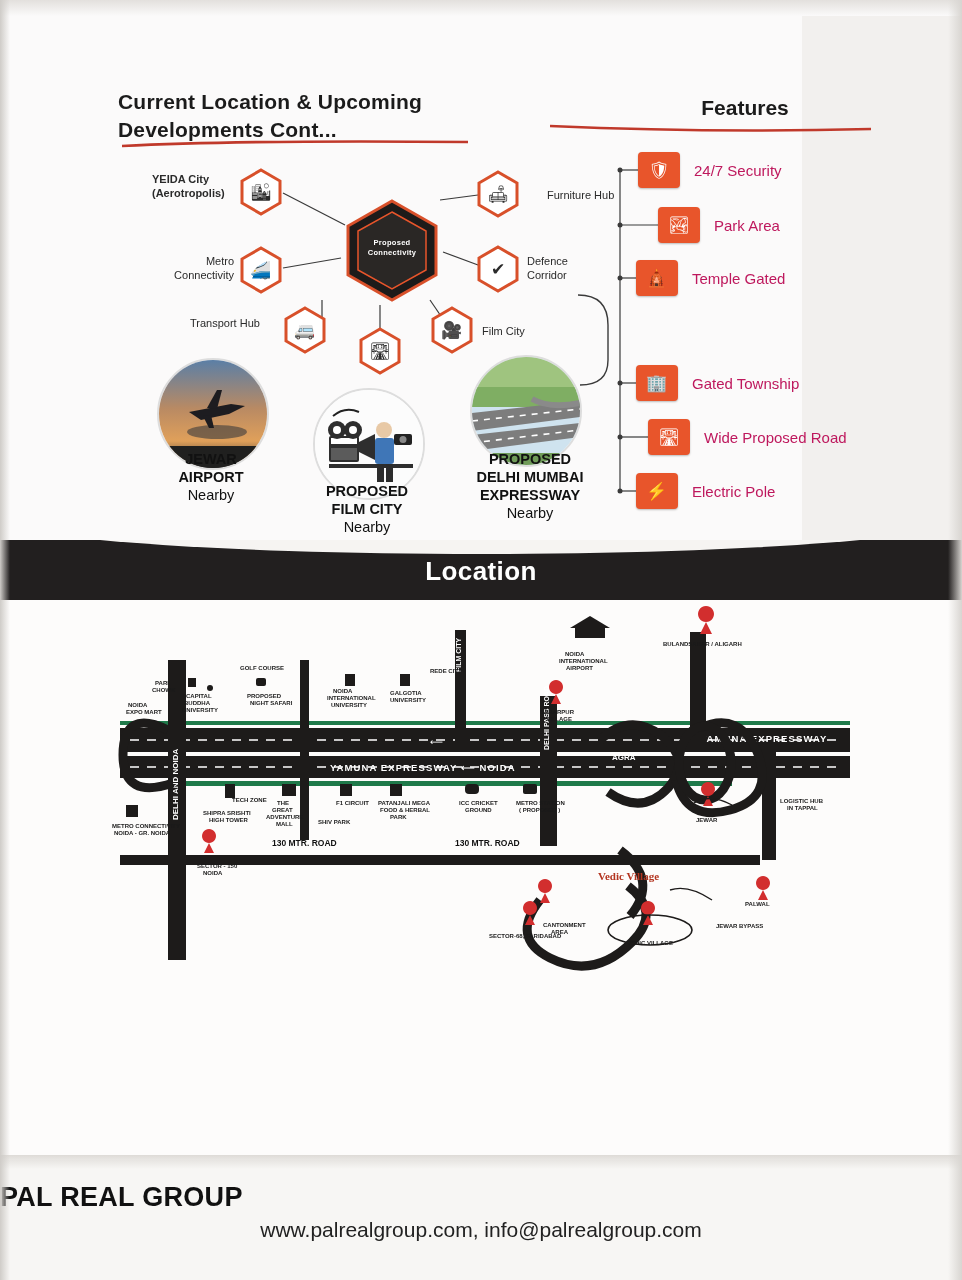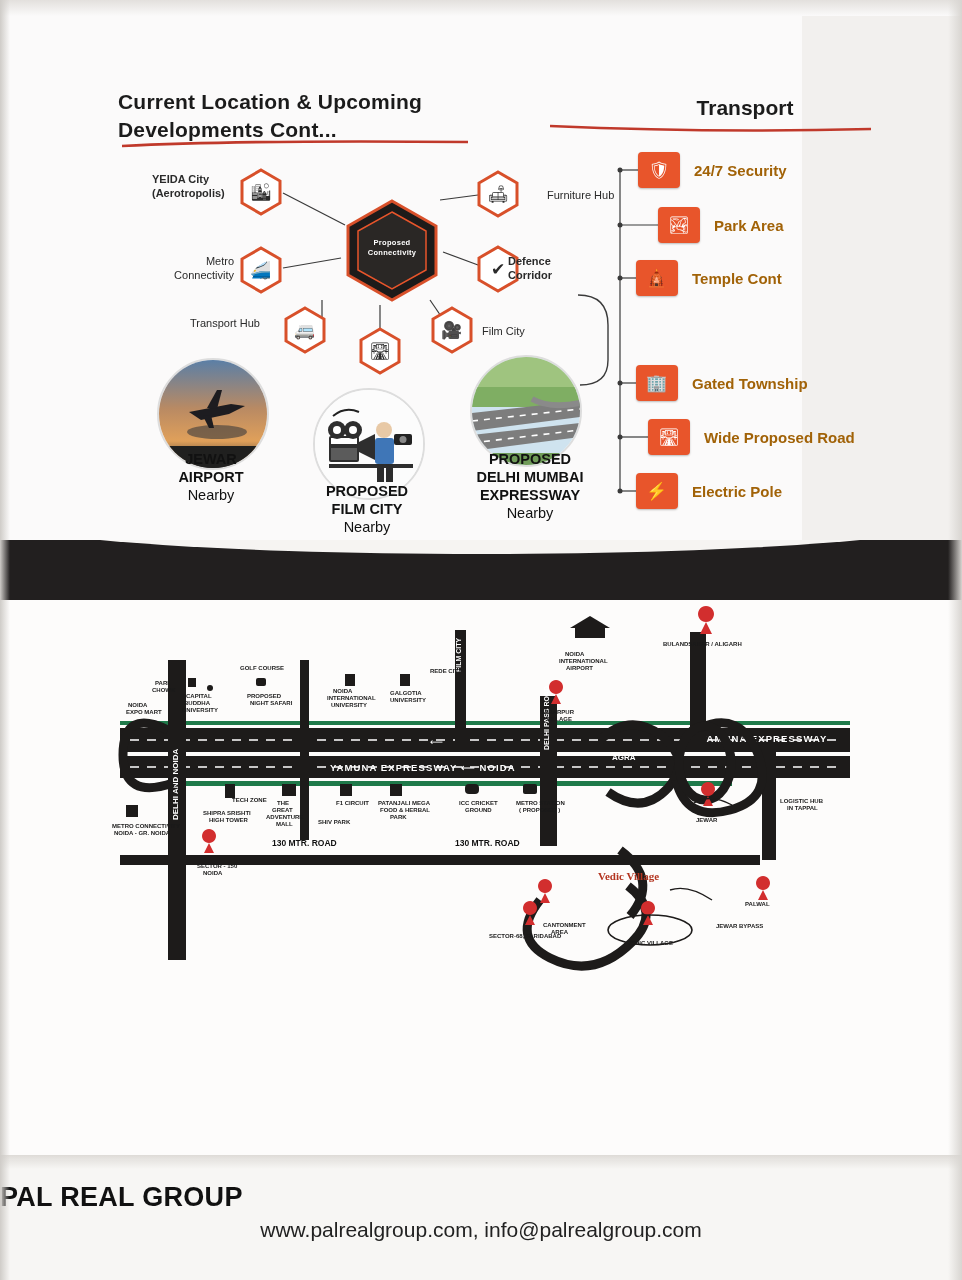--- a/index.html
+++ b/index.html
@@ -134,22 +134,22 @@
     background: #e8552b;
     border-radius: 4px;
     display: flex; align-items: center; justify-content: center;
     color: #fff;
     font-size: 17px;
     box-shadow: 0 1px 2px rgba(0,0,0,.25);
   }
   .feat .flabel {
     margin-left: 14px;
     font-size: 15px;
-    font-weight: bold;
-    color: #a16207;
+    font-weight: normal;
+    color: #be185d;
     white-space: nowrap;
   }
 
   
   .band {
     position: absolute;
     left: 0; top: 540px;
     width: 962px; height: 62px;
     background: #221f1f;
     overflow: hidden;
@@ -221,21 +221,21 @@
   <div class="panel-top">
     <div class="shadow-strip-top"></div>
 
     <div class="h-current">Current Location &amp; Upcoming Developments Cont...</div>
     <div class="rule rule-current">
       <svg width="350" height="8" viewBox="0 0 350 8">
         <path d="M2 6 Q 120 0 348 2" stroke="#c0392b" stroke-width="2.6" fill="none"></path>
       </svg>
     </div>
 
-    <div class="h-features">Transport</div>
+    <div class="h-features">Features</div>
     <div class="rule rule-features">
       <svg width="325" height="9" viewBox="0 0 325 9">
         <path d="M2 2 Q 160 9 323 5" stroke="#c0392b" stroke-width="2.6" fill="none"></path>
       </svg>
     </div>
 
     <svg class="connectors">
       <g stroke="#3a3a3a" stroke-width="1.2" fill="none">
         <path d="M283 193 L 345 225"></path>
         <path d="M283 268 L 341 258"></path>
@@ -322,21 +322,21 @@
       <span class="glyph">🛋</span>
     </div>
     <div class="node-label" style="left:527px; top:188px;margin-left:20px;">Furniture Hub</div>
 
     <div class="hex" style="left:476px; top:245px;">
       <svg class="hexbg" viewBox="0 0 44 48">
         <polygon points="22,2 41,13 41,35 22,46 3,35 3,13" fill="#fff" stroke="#d8502a" stroke-width="3"></polygon>
       </svg>
       <span class="glyph">✔</span>
     </div>
-    <div class="node-label" style="left:508px; top:254px;font-weight:bold;">Defence<br>Corridor</div>
+    <div class="node-label" style="left:527px; top:254px;">Defence<br>Corridor</div>
 
     <div class="circ" style="left:157px; top:358px; width:108px; height:108px;">
       <svg width="108" height="108" viewBox="0 0 108 108">
         <defs>
           <linearGradient id="sky1" x1="0" y1="0" x2="0" y2="1">
             <stop offset="0%" stop-color="#5b7fa6"></stop>
             <stop offset="45%" stop-color="#b98a63"></stop>
             <stop offset="75%" stop-color="#e0a05a"></stop>
             <stop offset="100%" stop-color="#2d2b2c"></stop>
           </linearGradient>
@@ -415,39 +415,40 @@
     <div class="feat" style="left:638px; top:152px;">
       <span class="box">🛡</span>
       <span class="flabel">24/7 Security</span>
     </div>
     <div class="feat" style="left:658px; top:207px;">
       <span class="box">🏞</span>
       <span class="flabel">Park Area</span>
     </div>
     <div class="feat" style="left:636px; top:260px;">
       <span class="box">🛕</span>
-      <span class="flabel">Temple Cont</span>
+      <span class="flabel">Temple Gated</span>
     </div>
     <div class="feat" style="left:636px; top:365px;">
       <span class="box">🏢</span>
       <span class="flabel">Gated Township</span>
     </div>
     <div class="feat" style="left:648px; top:419px;">
       <span class="box">🛣</span>
       <span class="flabel">Wide Proposed Road</span>
     </div>
     <div class="feat" style="left:636px; top:473px;">
       <span class="box">⚡</span>
       <span class="flabel">Electric Pole</span>
     </div>
   </div>
 
   <div class="band">
     <div class="curve"></div>
   </div>
+  <div class="band-title">Location</div>
 
   <div class="panel-map">
     <svg class="map-canvas" width="962" height="560" viewBox="0 0 962 560">
       <rect width="962" height="560" fill="#fdfcfb"></rect>
 
       <rect x="120" y="128" width="730" height="24" fill="#1d1b1a"></rect>
       <rect x="120" y="156" width="730" height="22" fill="#1d1b1a"></rect>
       <rect x="120" y="121" width="730" height="4" fill="#1f7a4a"></rect>
       <rect x="172" y="181" width="560" height="5" fill="#1f7a4a"></rect>
       <g stroke="#ffffff" stroke-width="1.4" stroke-dasharray="9 8">

